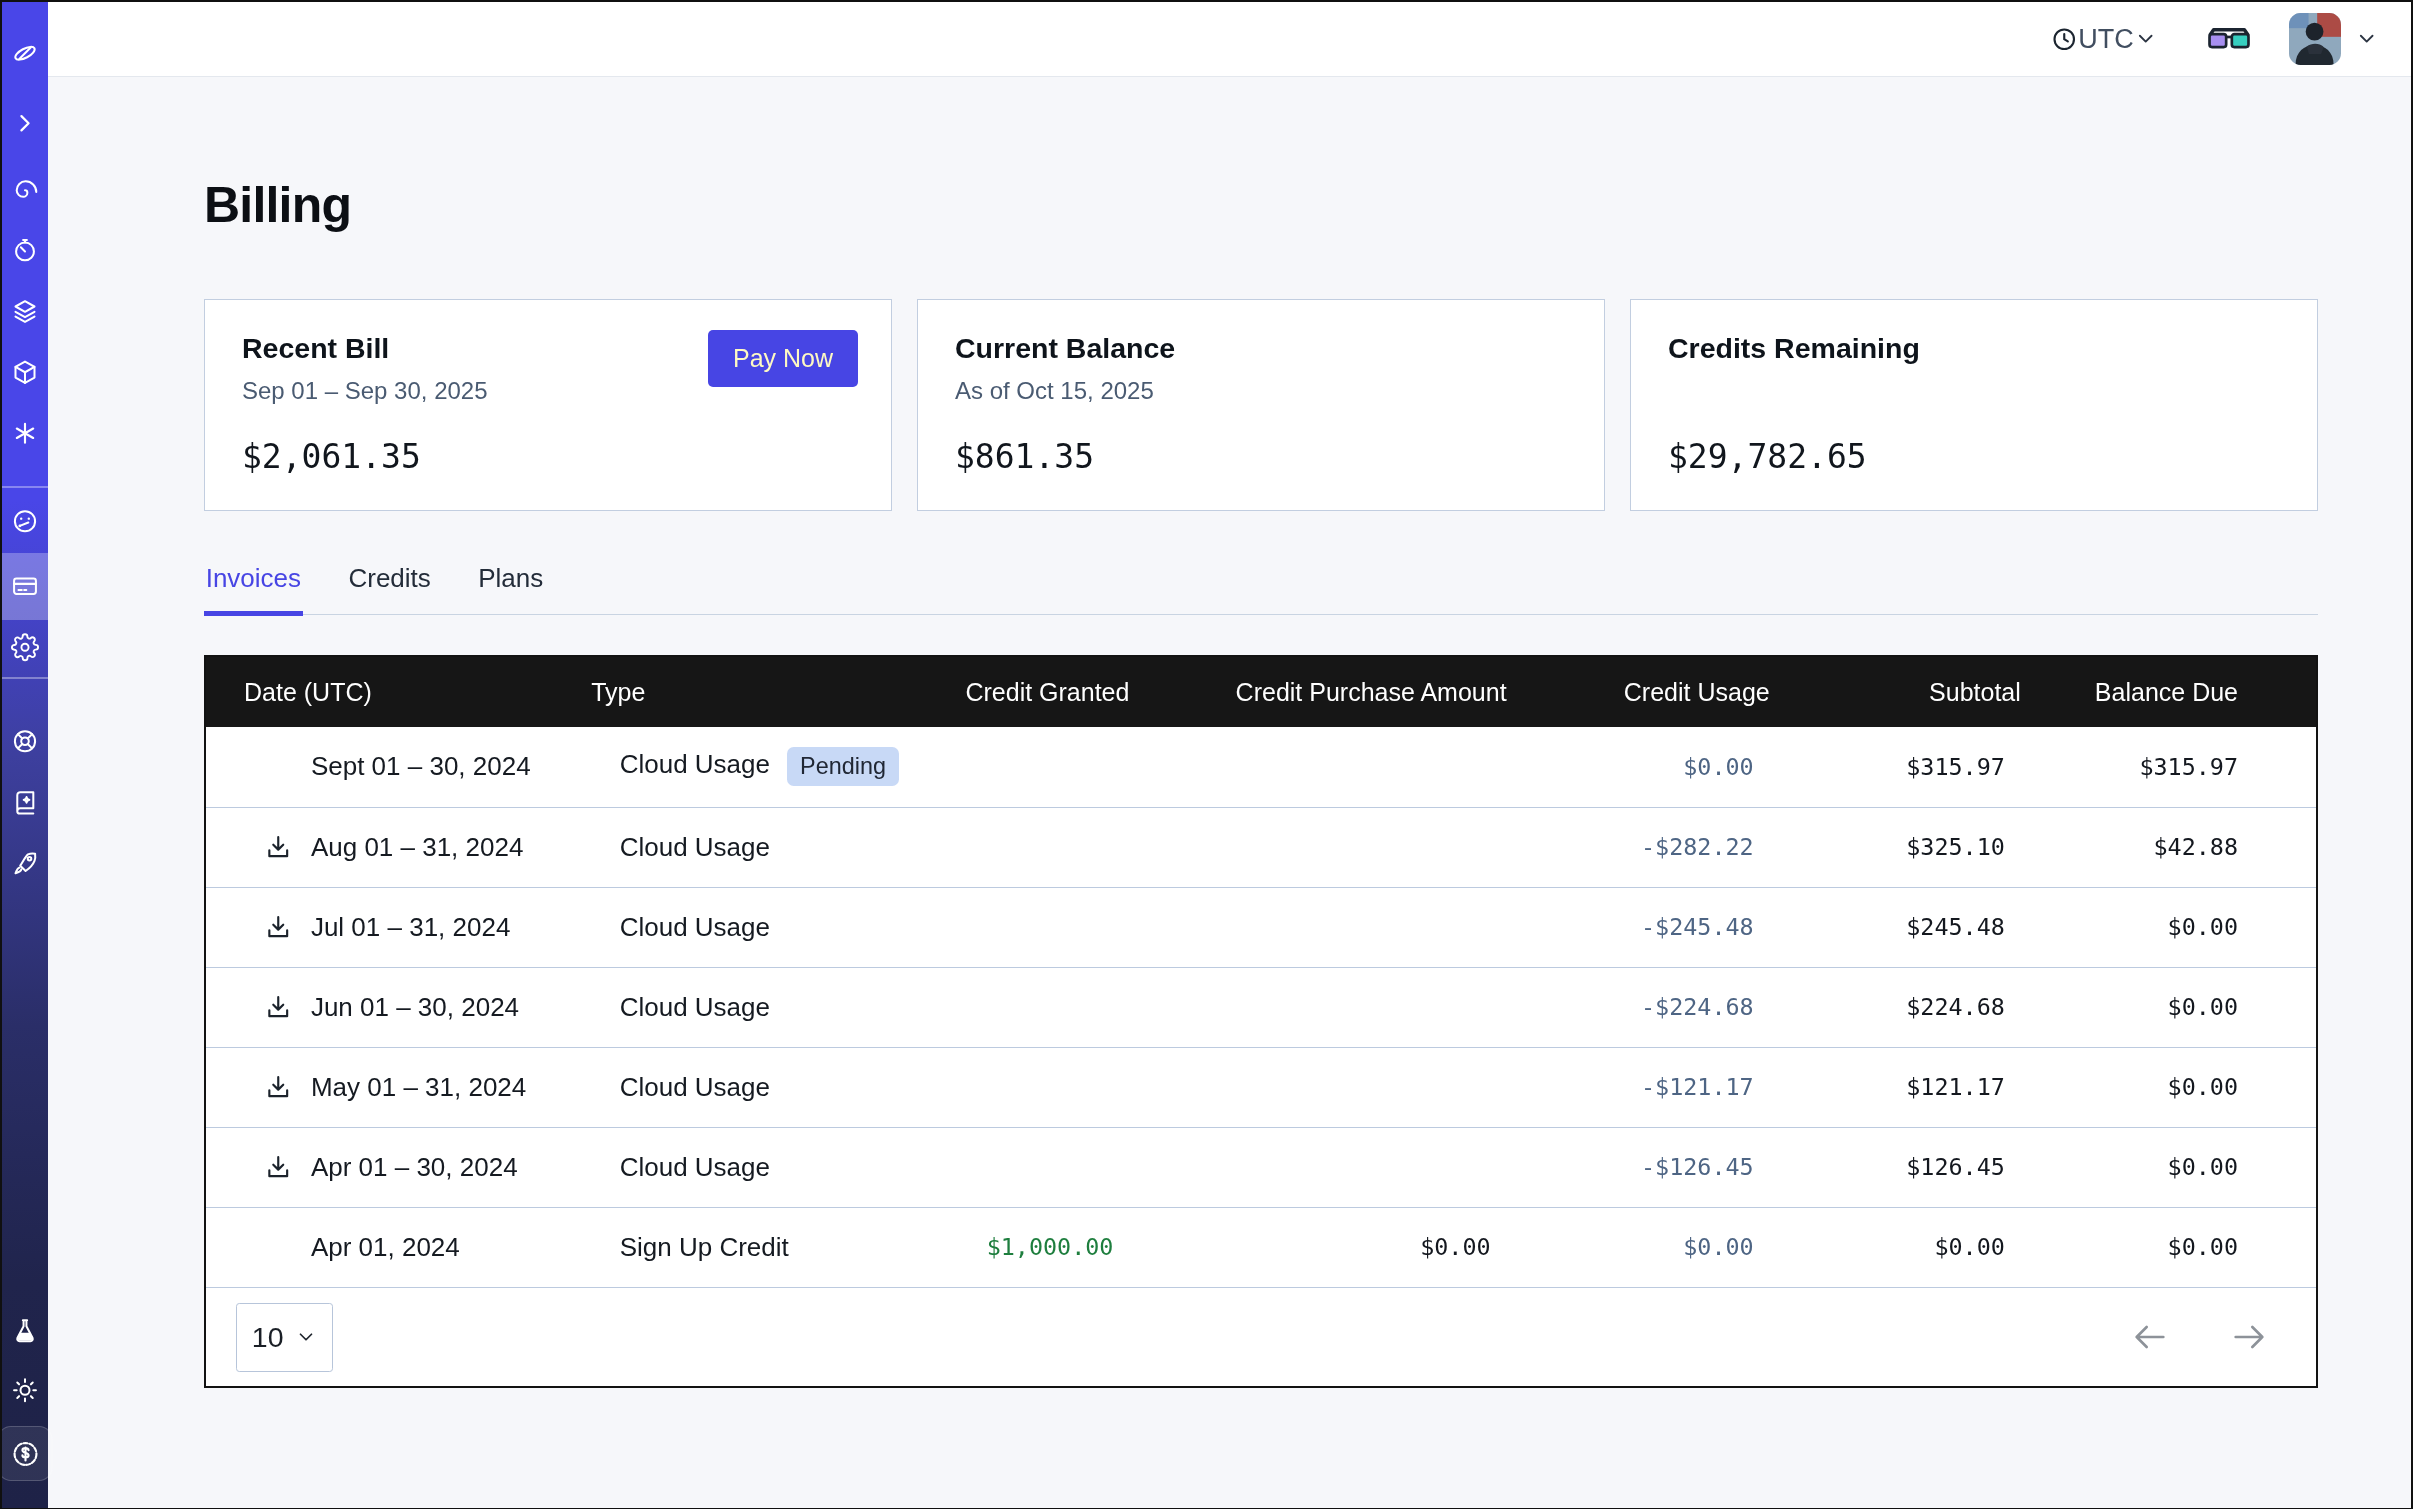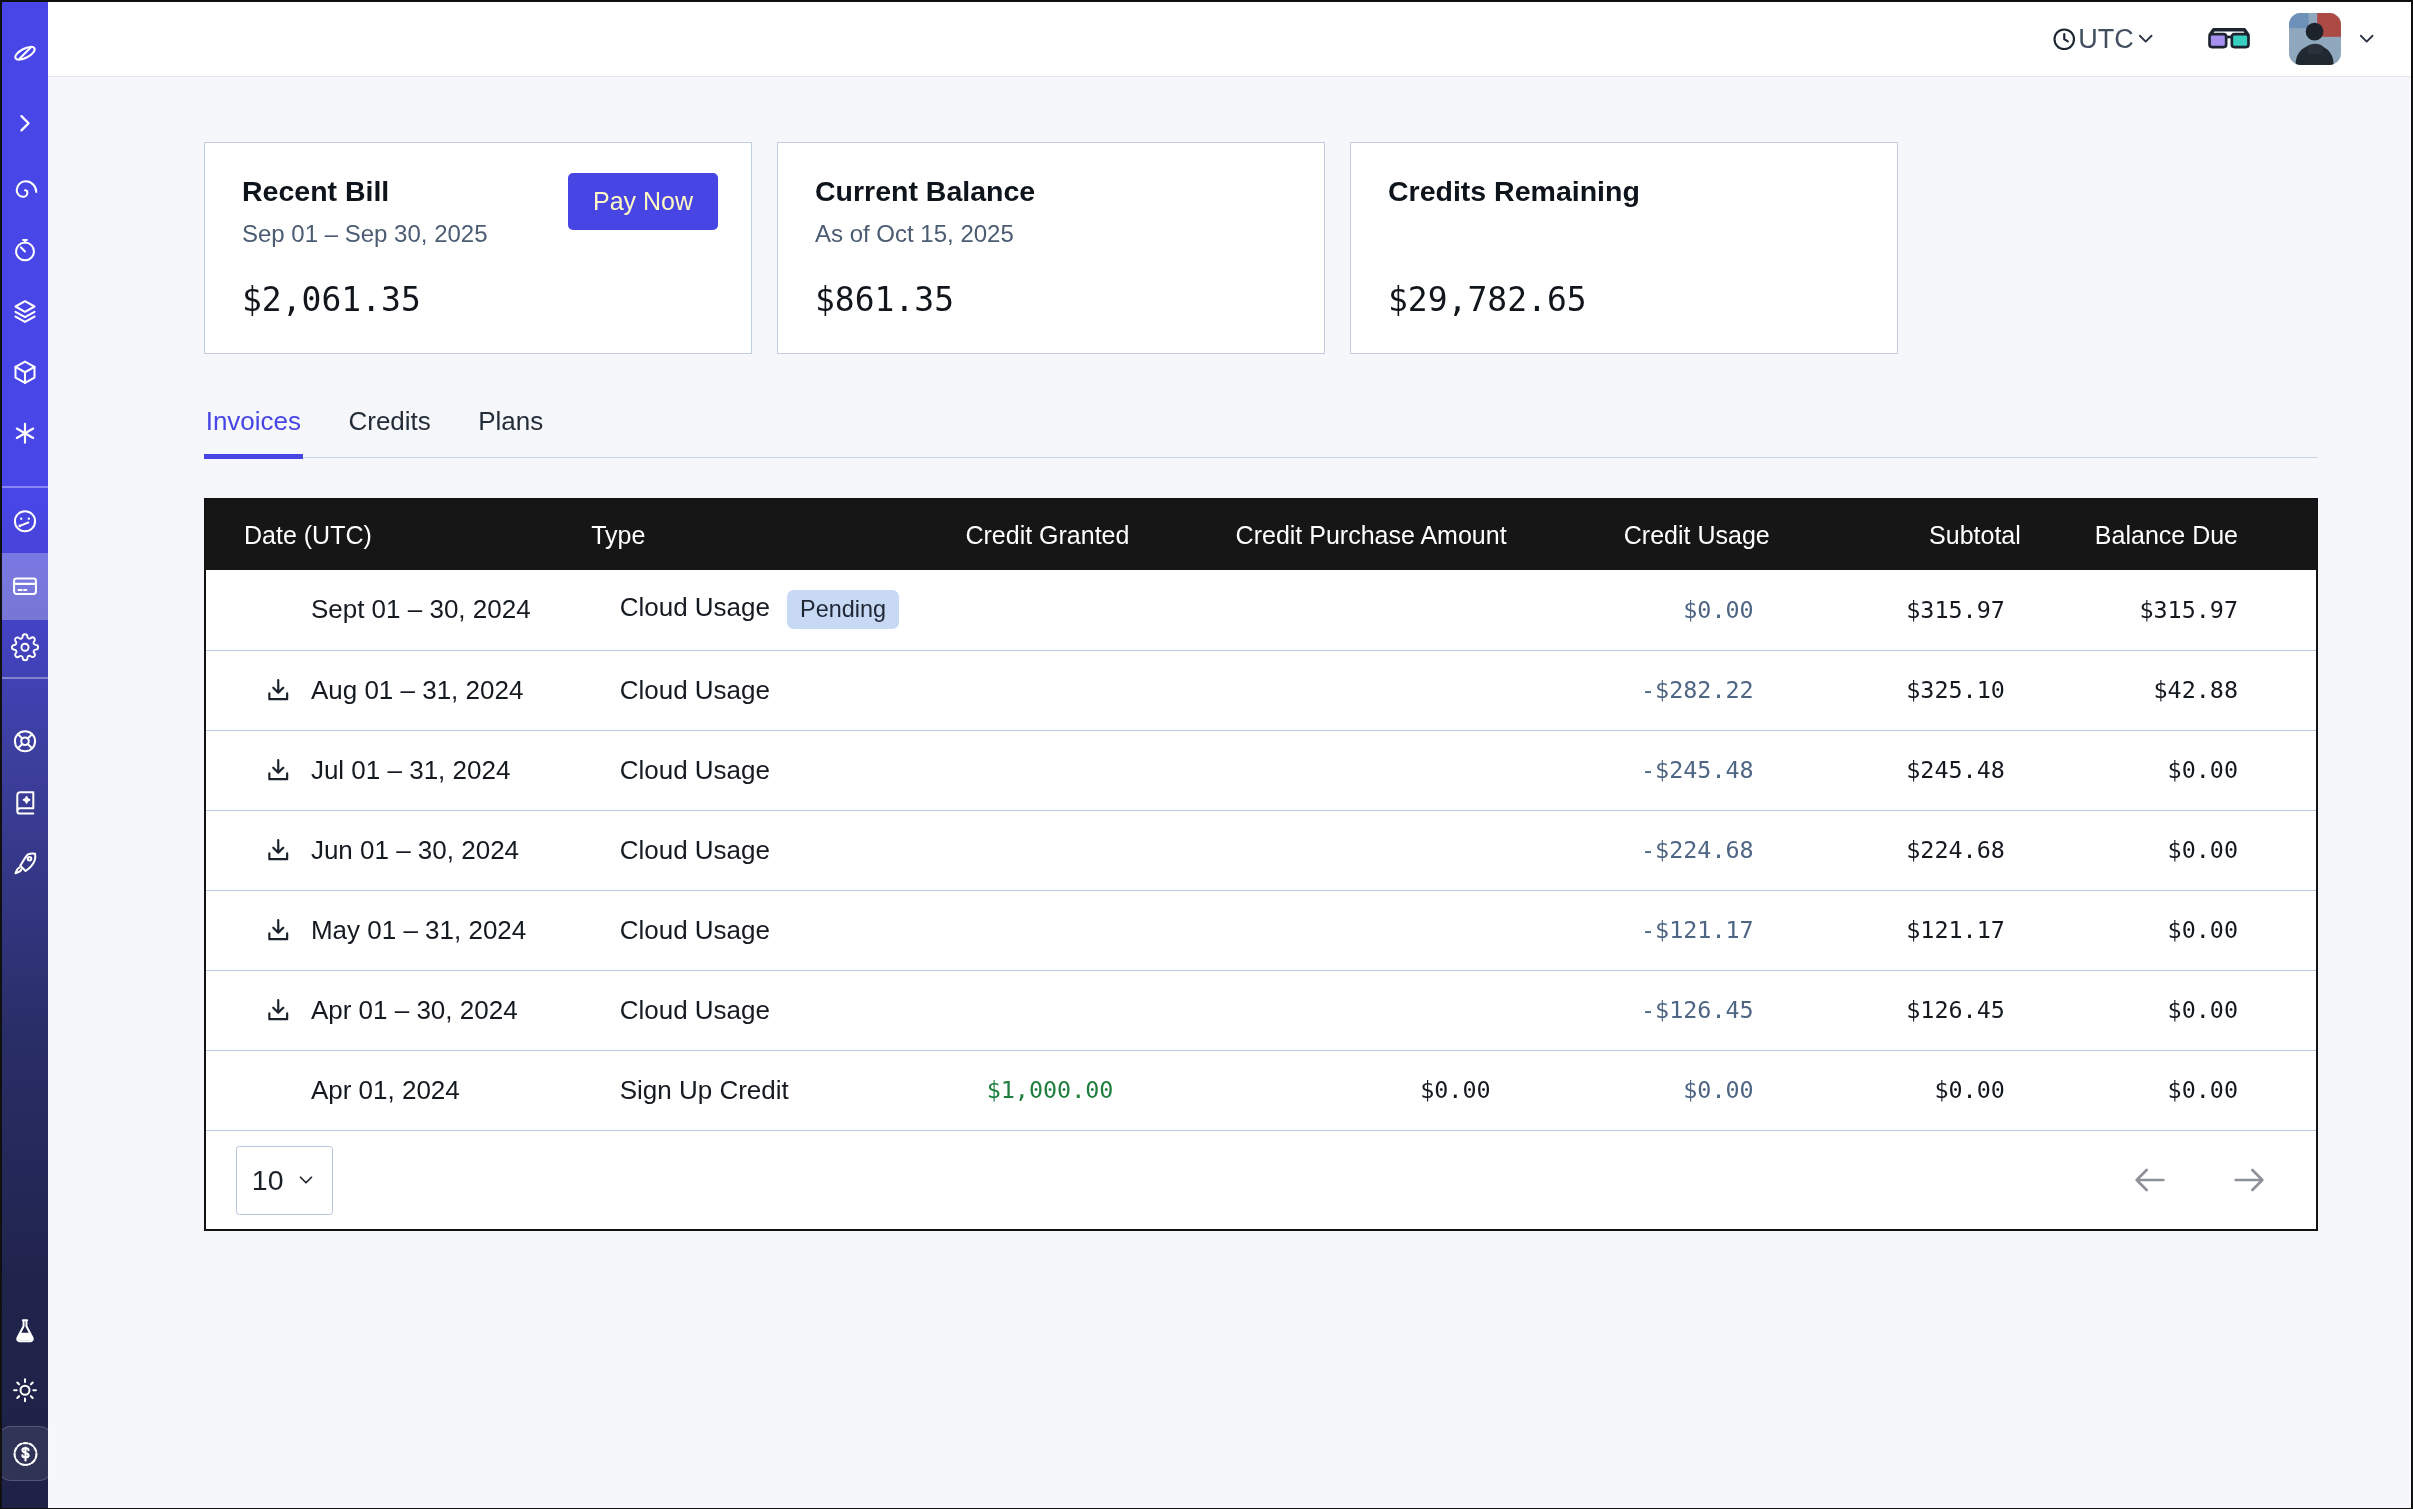--- a/index.html
+++ b/index.html
@@ -23,21 +23,21 @@
   .tz .tz-label{font-size:27px;color:#414e60;}
   .chev{width:23.4px;height:23.4px;color:#2b3442;}
   .glasses{width:44px;height:27px;margin-right:38px;}
   .avatar{width:52px;height:52px;border-radius:11.7px;overflow:hidden;margin-right:13.4px;flex:0 0 auto;}
   .avatar svg{width:100%;height:100%;display:block;}
 
   .main{flex:1;padding-left:156px;overflow:hidden;}
   .page-title{margin:99px 0 0;font-size:50px;font-weight:600;color:#0c0f14;letter-spacing:-0.8px;}
 
   
-  .cards{display:flex;gap:25px;margin-top:65px;width:1694px;}
+  .cards{display:flex;gap:25px;margin-top:65px;width:2114px;}
   .card{flex:1;position:relative;height:212px;background:#fff;border:1.7px solid #c2cee0;padding:32px 37px;}
   .card-title{font-size:28.5px;font-weight:600;color:#0e141b;}
   .card-subtitle{font-size:24px;color:#4a5b72;margin-top:11.7px;min-height:30px;}
   .card-amount{font-family:"DejaVu Sans Mono",monospace;font-size:33px;color:#11161d;margin-top:30px;}
   .pay-btn{position:absolute;right:33px;top:30px;background:var(--accent,#4745e4);color:#fef9c3;border:none;font-size:25px;font-family:inherit;padding:14.2px 25px;border-radius:5px;cursor:pointer;}
 
   
   .tabs{display:flex;gap:44px;margin-top:52px;width:2114px;border-bottom:1.7px solid #c9d4e2;}
   .tab{font-size:26px;color:#232c39;padding:0 1.7px 16.7px;border-bottom:5px solid transparent;margin-bottom:-1.7px;cursor:pointer;}
   .tab.active{color:var(--accent,#4745e4);border-bottom-color:var(--accent,#4745e4);}
@@ -208,20 +208,21 @@
             <path d="M3 24 c0-6 4-9.2 8.8-9.2 s8.8 3.2 8.8 9.2 z" fill="#202830"></path>
             <path d="M8.2 15.5 c2.2-1.8 5.8-1.8 7.8.2 l-1.2 3.2 h-5.6 z" fill="#2a313b"></path>
           </svg>
       </div>
       <svg class="chev" viewBox="0 0 24 24" fill="none" stroke="currentColor" stroke-width="1.9" stroke-linecap="round" stroke-linejoin="round">
           <path d="M6 9 l6 6 6-6"></path>
         </svg>
     </header>
 
     <main class="main">
+      <h1 class="page-title">Billing</h1>
 
       <div class="cards">
         <section class="card">
           <div class="card-title">Recent Bill</div>
           <div class="card-subtitle">Sep 01 – Sep 30, 2025</div>
           <div class="card-amount">$2,061.35</div>
           <button class="pay-btn">Pay Now</button>
         </section>
         <section class="card">
           <div class="card-title">Current Balance</div>

